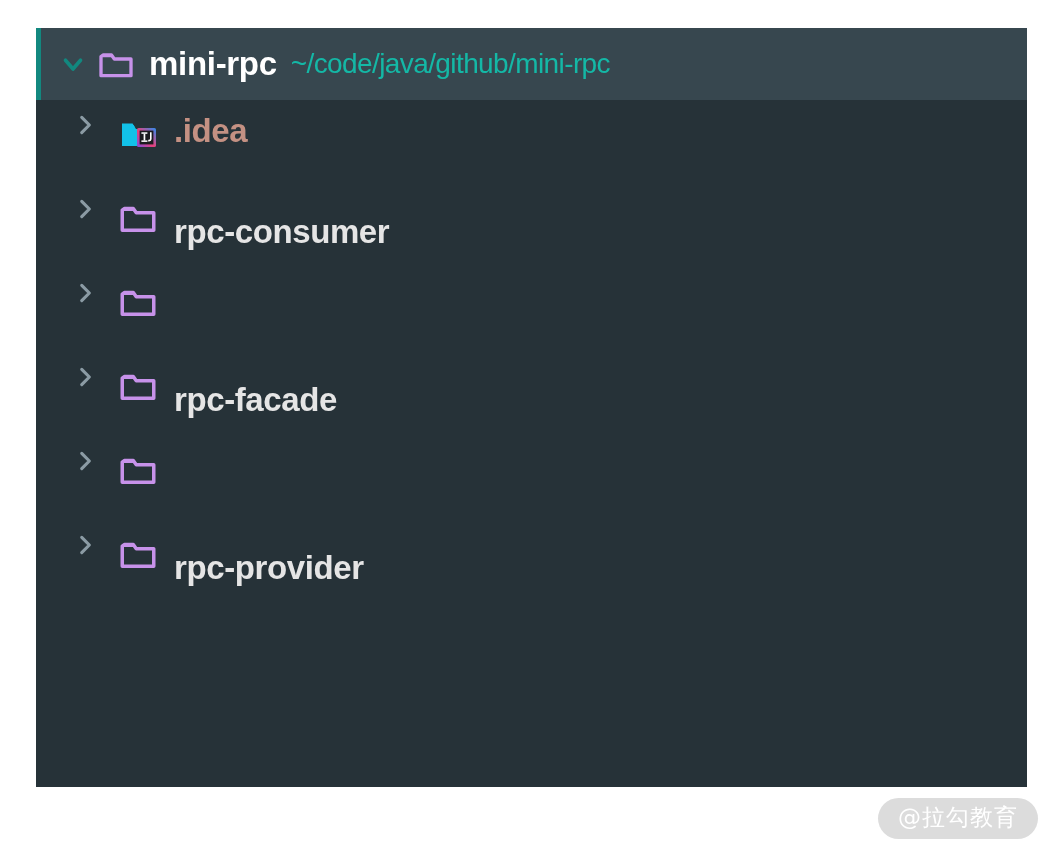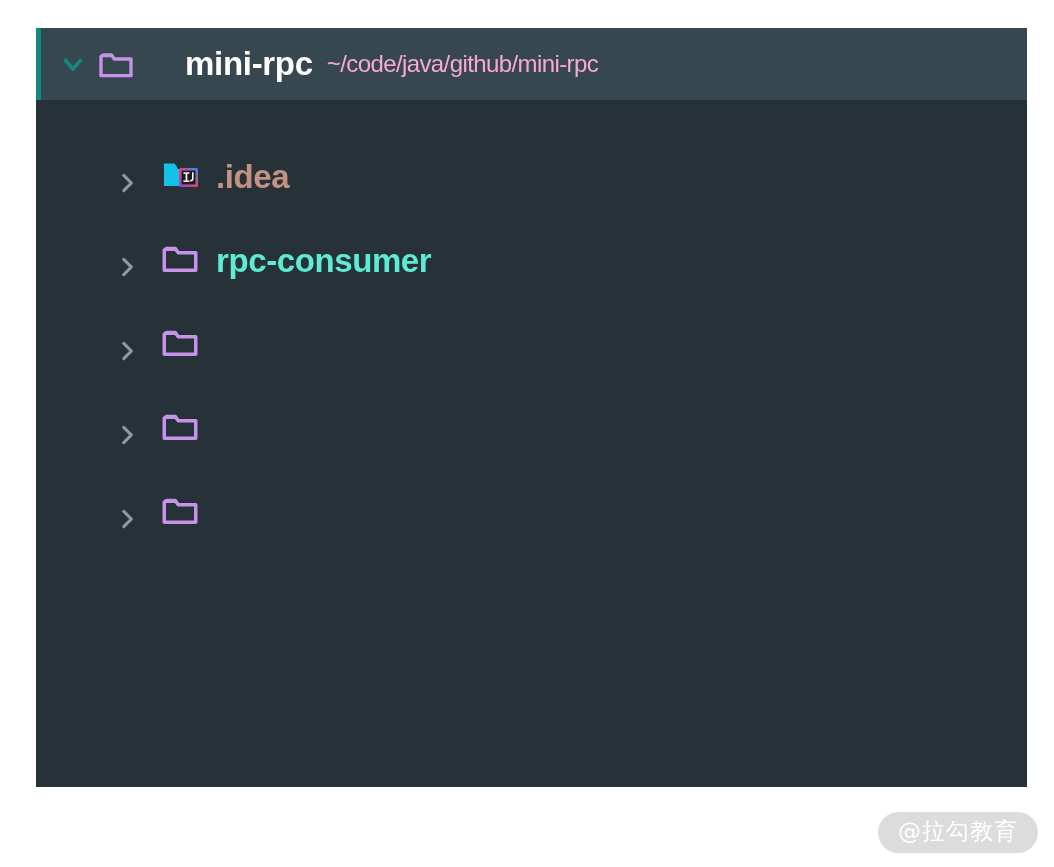--- a/index.html
+++ b/index.html
@@ -61,41 +61,40 @@
     align-items: center;
     justify-content: center;
     margin-right: 13px;
   }
   .root-title {
     font-size: 33px;
     font-weight: bold;
     color: #ffffff;
     letter-spacing: -0.3px;
     white-space: nowrap;
-    margin-left: 36px;
   }
   .root-path {
-    font-size: 24px;
+    font-size: 28px;
     font-weight: normal;
-    color: #f9a8d4;
+    color: #14b8a6;
     margin-left: 14px;
     letter-spacing: -0.6px;
     white-space: nowrap;
   }
 
   
   .child-list {
     padding-top: 12px;
   }
   .child-row {
     height: 84px;
     display: flex;
-    align-items: flex-end;
+    align-items: flex-start;
     box-sizing: border-box;
-    padding-left: 74px;
+    padding-left: 32px;
   }
   .child-chevron {
     width: 34px;
     min-width: 34px;
     display: flex;
     align-items: center;
     justify-content: center;
     margin-right: 14px;
   }
   .child-icon {
@@ -106,28 +105,28 @@
     align-items: center;
     justify-content: center;
     margin-right: 14px;
   }
   .child-label {
     font-size: 33px;
     font-weight: bold;
     letter-spacing: -0.4px;
     white-space: nowrap;
   }
-  .label-module { color: #5eead4; }
+  .label-module { color: #e5e5e5; margin-top: 17px; }
   .label-idea   { color: #C49183; }
 
   
   #watermark {
     position: absolute;
     right: 16px;
-    bottom: 14px;
+    bottom: 28px;
     background: #DCDCDC;
     border-radius: 22px;
     padding: 8px 20px 10px 20px;
     color: #ffffff;
     font-size: 23px;
     line-height: 1;
     letter-spacing: 1px;
     font-family: "DejaVu Sans", "Liberation Sans", sans-serif;
     white-space: nowrap;
   }
@@ -223,35 +222,50 @@
         <svg width="26" height="26" viewBox="0 0 24 24" fill="none" stroke="#8B9BA4" stroke-width="2.9" stroke-linecap="round" stroke-linejoin="round">
           <polyline points="9,5 16,12 9,19"></polyline>
         </svg>
       </span>
       <span class="child-icon">
         <svg width="42" height="42" viewBox="0 0 24 24" fill="none" stroke="#C792EA" stroke-width="2" stroke-linejoin="round" stroke-linecap="round">
           <path d="M3 7.5 L3 19 L21 19 L21 9 L11 9 L9.3 6.6 L4.2 6.6 Z"></path>
           <path d="M3.6 6.2 L9.0 6.2 L10.3 8.0 L3.6 8.0 Z" fill="#C792EA" stroke="none"></path>
         </svg>
       </span>
-    </div>
-
-    <div class="child-row">
-      <span class="child-chevron">
-        <svg width="26" height="26" viewBox="0 0 24 24" fill="none" stroke="#8B9BA4" stroke-width="2.9" stroke-linecap="round" stroke-linejoin="round">
-          <polyline points="9,5 16,12 9,19"></polyline>
-        </svg>
-      </span>
-      <span class="child-icon">
-        <svg width="42" height="42" viewBox="0 0 24 24" fill="none" stroke="#C792EA" stroke-width="2" stroke-linejoin="round" stroke-linecap="round">
-          <path d="M3 7.5 L3 19 L21 19 L21 9 L11 9 L9.3 6.6 L4.2 6.6 Z"></path>
-          <path d="M3.6 6.2 L9.0 6.2 L10.3 8.0 L3.6 8.0 Z" fill="#C792EA" stroke="none"></path>
-        </svg>
-      </span>
-    </div>
-
+      <span class="child-label label-module">rpc-facade</span>
+    </div>
+
+    <div class="child-row">
+      <span class="child-chevron">
+        <svg width="26" height="26" viewBox="0 0 24 24" fill="none" stroke="#8B9BA4" stroke-width="2.9" stroke-linecap="round" stroke-linejoin="round">
+          <polyline points="9,5 16,12 9,19"></polyline>
+        </svg>
+      </span>
+      <span class="child-icon">
+        <svg width="42" height="42" viewBox="0 0 24 24" fill="none" stroke="#C792EA" stroke-width="2" stroke-linejoin="round" stroke-linecap="round">
+          <path d="M3 7.5 L3 19 L21 19 L21 9 L11 9 L9.3 6.6 L4.2 6.6 Z"></path>
+          <path d="M3.6 6.2 L9.0 6.2 L10.3 8.0 L3.6 8.0 Z" fill="#C792EA" stroke="none"></path>
+        </svg>
+      </span>
+    </div>
+
+    <div class="child-row">
+      <span class="child-chevron">
+        <svg width="26" height="26" viewBox="0 0 24 24" fill="none" stroke="#8B9BA4" stroke-width="2.9" stroke-linecap="round" stroke-linejoin="round">
+          <polyline points="9,5 16,12 9,19"></polyline>
+        </svg>
+      </span>
+      <span class="child-icon">
+        <svg width="42" height="42" viewBox="0 0 24 24" fill="none" stroke="#C792EA" stroke-width="2" stroke-linejoin="round" stroke-linecap="round">
+          <path d="M3 7.5 L3 19 L21 19 L21 9 L11 9 L9.3 6.6 L4.2 6.6 Z"></path>
+          <path d="M3.6 6.2 L9.0 6.2 L10.3 8.0 L3.6 8.0 Z" fill="#C792EA" stroke="none"></path>
+        </svg>
+      </span>
+      <span class="child-label label-module">rpc-provider</span>
+    </div>
 
 
 
   </div>
 </div>
 
 <div id="watermark">@拉勾教育</div>
 
 </body></html>

